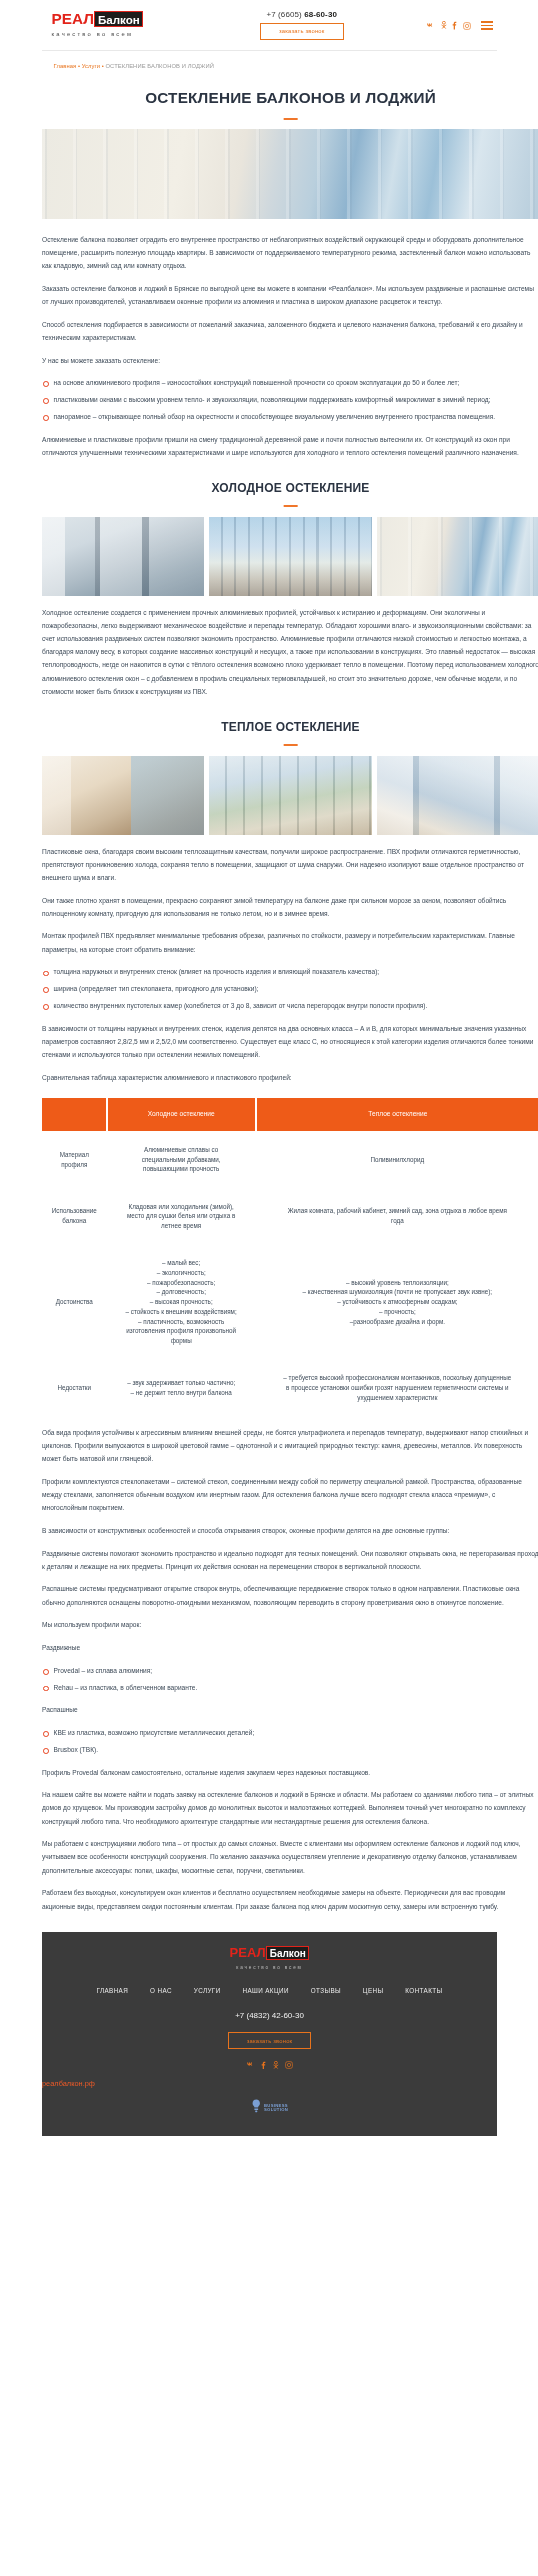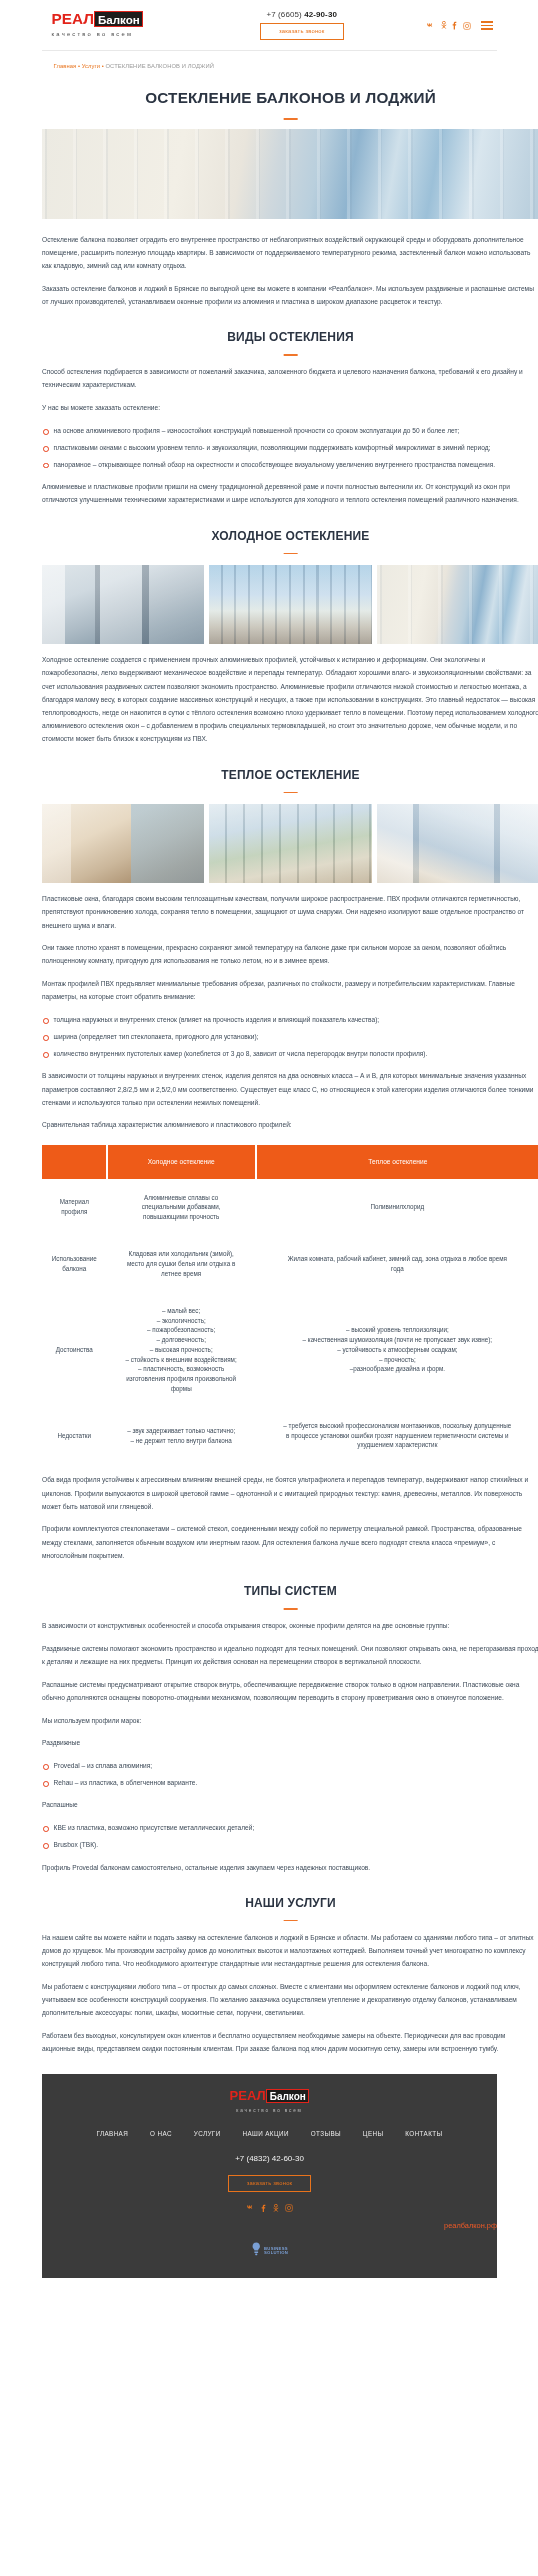--- a/index.html
+++ b/index.html
@@ -167,21 +167,21 @@
   .f-logo-sub { margin-top: 2.1px; font-size: 4.7px; letter-spacing: 1.8px; color: #bdbdbd; }
   nav.f-nav { text-align: center; margin-top: 11.6px; }
   nav.f-nav a {
     color: #ececec; text-decoration: none; font-size: 6.3px;
     text-transform: uppercase; letter-spacing: 0.4px; margin: 0 10px;
     font-family: "Liberation Sans Narrow","Liberation Sans", sans-serif;
   }
   .f-phone { text-align: center; margin-top: 10.5px; font-size: 8px; color: #f2f2f2; }
   .f-btn-wrap { text-align: center; margin-top: 8.4px; }
   .f-soc { text-align: center; margin-top: 11.6px; display: flex; justify-content: center; gap: 6.8px; }
-  .f-site { text-align: right; margin-top: 7.4px; font-size: 7.4px; color: #ef5a27; }
+  .f-site { text-align: left; margin-top: 7.4px; font-size: 7.4px; color: #ef5a27; }
   .f-bs { text-align: center; margin-top: 8.4px; }
   .bs-logo { display: inline-flex; align-items: center; gap: 2.6px; color: #7a9fd4; }
   .bs-txt { font-size: 4.2px; font-weight: bold; line-height: 1.05; letter-spacing: 0.3px; text-align: left; }
 </style>
 </head>
 <body>
 
 <div class="wrap">
 
   <header class="site-header">
@@ -189,21 +189,21 @@
       <div class="logo-block">
         <div class="logo-main">
           <span class="logo-real">РЕАЛ</span>
           <span class="logo-balkon">Балкон</span>
         </div>
         <div class="logo-sub">качество во всем</div>
       </div>
 
       <div class="hdr-center">
         <div class="hdr-phone">
-          <span>+7 (6605) </span><b>42-90-30</b>
+          <span>+7 (6605) </span><b>68-60-30</b>
         </div>
         <button class="btn-call">заказать звонок</button>
       </div>
 
       <div class="hdr-right">
         <span class="soc">
           <svg width="9" height="7.4" viewBox="0 0 24 24" fill="#e8731c">
               <path d="M1 5h3.4c.3 2.7 1.4 5.2 3 6.8V5h3.2v4.5c1.4-.3 2.9-2.2 3.4-4.5h3.2c-.4 2.5-1.8 4.4-2.8 5.2 1 .7 2.6 2.4 3.3 4.8h-3.5c-.5-1.6-1.9-2.9-3.6-3.1V15H7.3C3.9 15 1.4 10.6 1 5z"></path>
             </svg>
         </span>
@@ -241,21 +241,20 @@
 
   <div class="container">
 
     <h1 class="page-title">ОСТЕКЛЕНИЕ БАЛКОНОВ И ЛОДЖИЙ</h1>
 
     <div class="photo hero-photo ph-a"></div>
 
     <p class="body-text first">Остекление балкона позволяет оградить его внутреннее пространство от неблагоприятных воздействий окружающей среды и оборудовать дополнительное помещение, расширить полезную площадь квартиры. В зависимости от поддерживаемого температурного режима, застекленный балкон можно использовать как кладовую, зимний сад или комнату отдыха.</p>
     <p class="body-text">Заказать остекление балконов и лоджий в Брянске по выгодной цене вы можете в компании «Реалбалкон». Мы используем раздвижные и распашные системы от лучших производителей, устанавливаем оконные профили из алюминия и пластика в широком диапазоне расцветок и текстур.</p>
 
-    <h2 class="sec-title">ВИДЫ ОСТЕКЛЕНИЯ</h2>
     <p class="body-text">Способ остекления подбирается в зависимости от пожеланий заказчика, заложенного бюджета и целевого назначения балкона, требований к его дизайну и техническим характеристикам.</p>
     <p class="body-text">У нас вы можете заказать остекление:</p>
     <ul class="dot-list">
       <li>на основе алюминиевого профиля – износостойких конструкций повышенной прочности со сроком эксплуатации до 50 и более лет;</li>
       <li>пластиковыми окнами с высоким уровнем тепло- и звукоизоляции, позволяющими поддерживать комфортный микроклимат в зимний период;</li>
       <li>панорамное – открывающее полный обзор на окрестности и способствующее визуальному увеличению внутреннего пространства помещения.</li>
     </ul>
     <p class="body-text">Алюминиевые и пластиковые профили пришли на смену традиционной деревянной раме и почти полностью вытеснили их. От конструкций из окон при отличаются улучшенными техническими характеристиками и шире используются для холодного и теплого остекления помещений различного назначения.</p>
 
     <h2 class="sec-title">ХОЛОДНОЕ ОСТЕКЛЕНИЕ</h2>
@@ -339,39 +338,37 @@
           <td><span class="multi">– требуется высокий профессионализм монтажников, поскольку допущенные
 в процессе установки ошибки грозят нарушением герметичности системы и
 ухудшением характеристик</span></td>
         </tr>
       </tbody>
     </table>
 
     <p class="body-text">Оба вида профиля устойчивы к агрессивным влияниям внешней среды, не боятся ультрафиолета и перепадов температур, выдерживают напор стихийных и циклонов. Профили выпускаются в широкой цветовой гамме – однотонной и с имитацией природных текстур: камня, древесины, металлов. Их поверхность может быть матовой или глянцевой.</p>
     <p class="body-text">Профили комплектуются стеклопакетами – системой стекол, соединенными между собой по периметру специальной рамкой. Пространства, образованные между стеклами, заполняется обычным воздухом или инертным газом. Для остекления балкона лучше всего подходят стекла класса «премиум», с многослойным покрытием.</p>
 
-    <h2 class="sec-title">ТИПЫ СИСТЕМ</h2>
     <p class="body-text">В зависимости от конструктивных особенностей и способа открывания створок, оконные профили делятся на две основные группы:</p>
     <p class="body-text">Раздвижные системы помогают экономить пространство и идеально подходят для тесных помещений. Они позволяют открывать окна, не перегораживая проход к деталям и лежащие на них предметы. Принцип их действия основан на перемещении створок в вертикальной плоскости.</p>
     <p class="body-text">Распашные системы предусматривают открытие створок внутрь, обеспечивающие передвижение створок только в одном направлении. Пластиковые окна обычно дополняются оснащены поворотно-откидными механизмом, позволяющим переводить в сторону проветривания окно в откинутое положение.</p>
 
     <p class="body-text brand-label">Мы используем профили марок:</p>
     <p class="body-text">Раздвижные</p>
     <ul class="dot-list">
       <li>Provedal – из сплава алюминия;</li>
       <li>Rehau – из пластика, в облегченном варианте.</li>
     </ul>
     <p class="body-text">Распашные</p>
     <ul class="dot-list">
       <li>КВЕ из пластика, возможно присутствие металлических деталей;</li>
       <li>Brusbox (ТВК).</li>
     </ul>
     <p class="body-text">Профиль Provedal балконам самостоятельно, остальные изделия закупаем через надежных поставщиков.</p>
 
-    <h2 class="sec-title">НАШИ УСЛУГИ</h2>
     <p class="body-text">На нашем сайте вы можете найти и подать заявку на остекление балконов и лоджий в Брянске и области. Мы работаем со зданиями любого типа – от элитных домов до хрущевок. Мы производим застройку домов до монолитных высоток и малоэтажных коттеджей. Выполняем точный учет многократно по комплексу конструкций любого типа. Что необходимого архитектуре стандартные или нестандартные решения для остекления балкона.</p>
     <p class="body-text">Мы работаем с конструкциями любого типа – от простых до самых сложных. Вместе с клиентами мы оформляем остекление балконов и лоджий под ключ, учитываем все особенности конструкций сооружения. По желанию заказчика осуществляем утепление и декоративную отделку балконов, устанавливаем дополнительные аксессуары: полки, шкафы, москитные сетки, поручни, светильники.</p>
     <p class="body-text">Работаем без выходных, консультируем окон клиентов и бесплатно осуществляем необходимые замеры на объекте. Периодически для вас проводим акционные виды, представляем скидки постоянным клиентам. При заказе балкона под ключ дарим москитную сетку, замеры или встроенную тумбу.</p>
 
   </div>
 
   <footer class="site-footer">
     <div class="f-logo">
       <div class="f-logo-main">
         <span class="f-logo-real">РЕАЛ</span>

